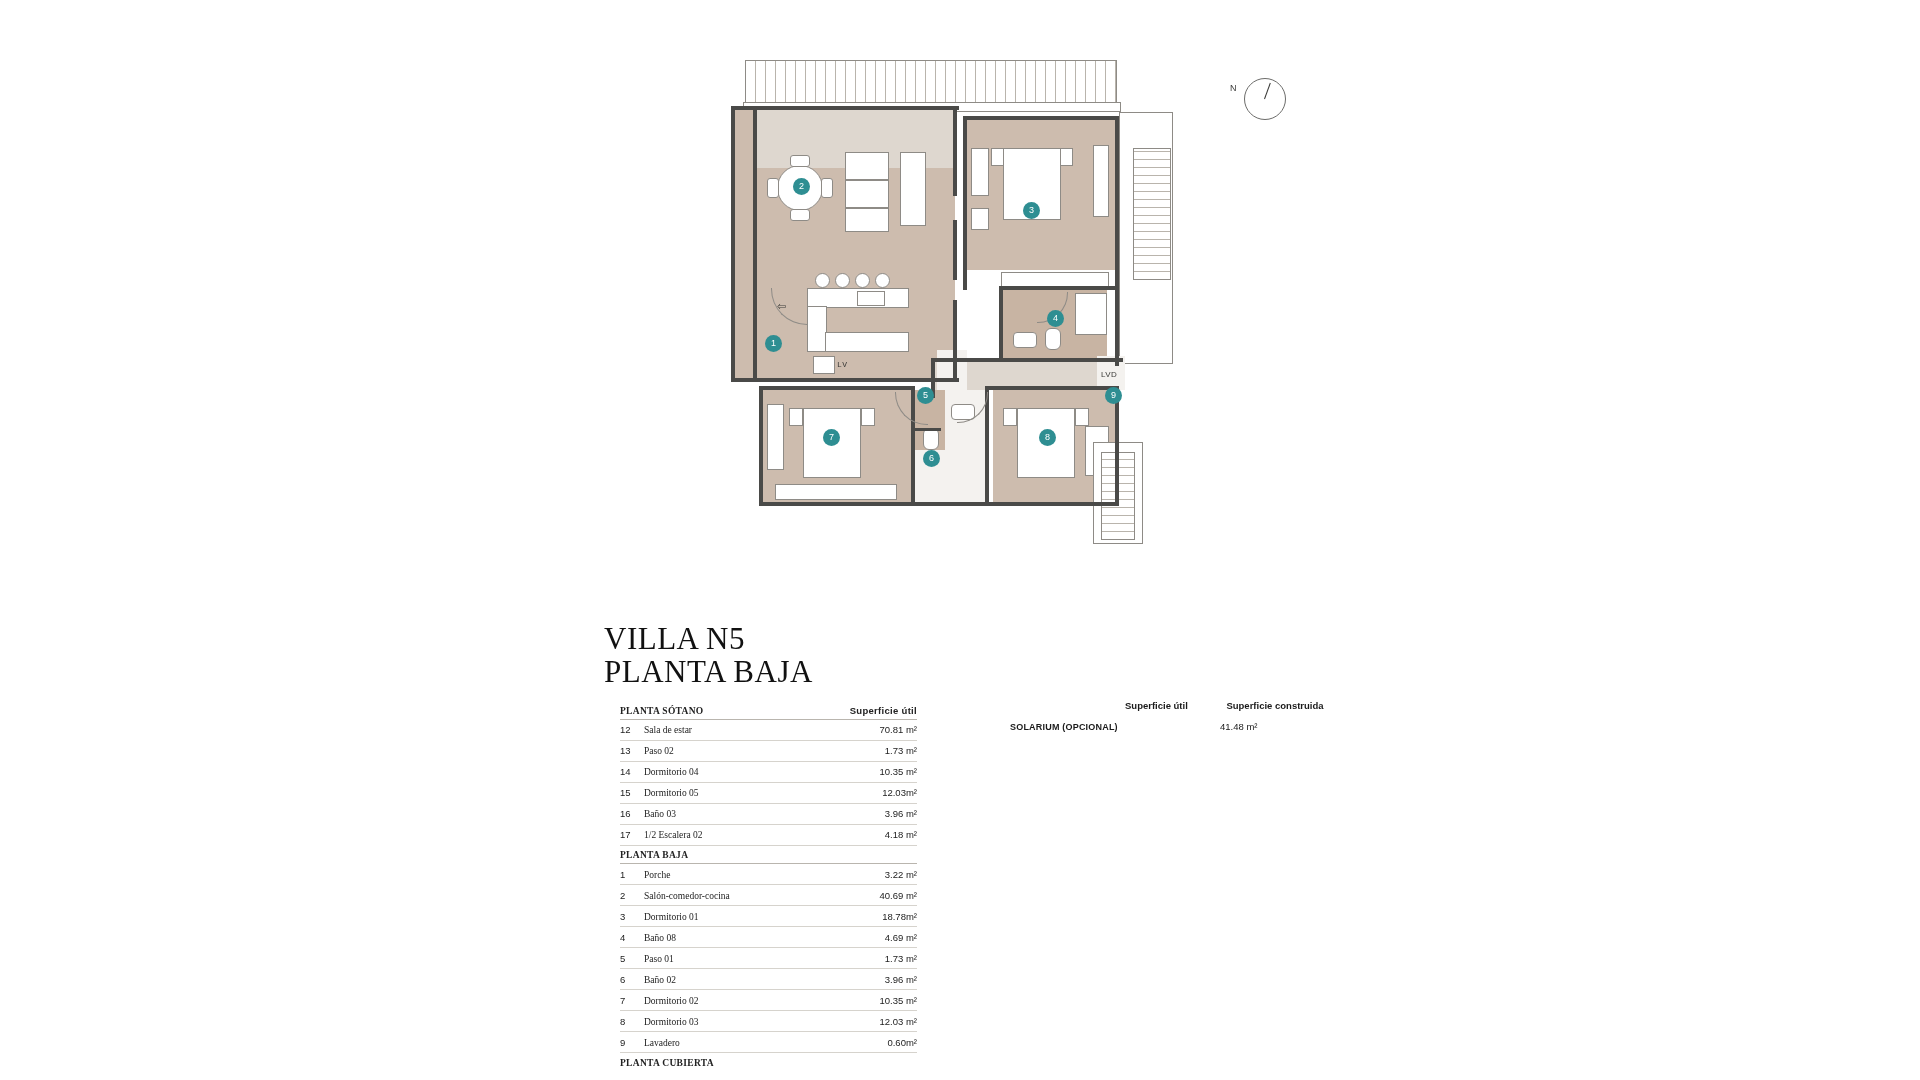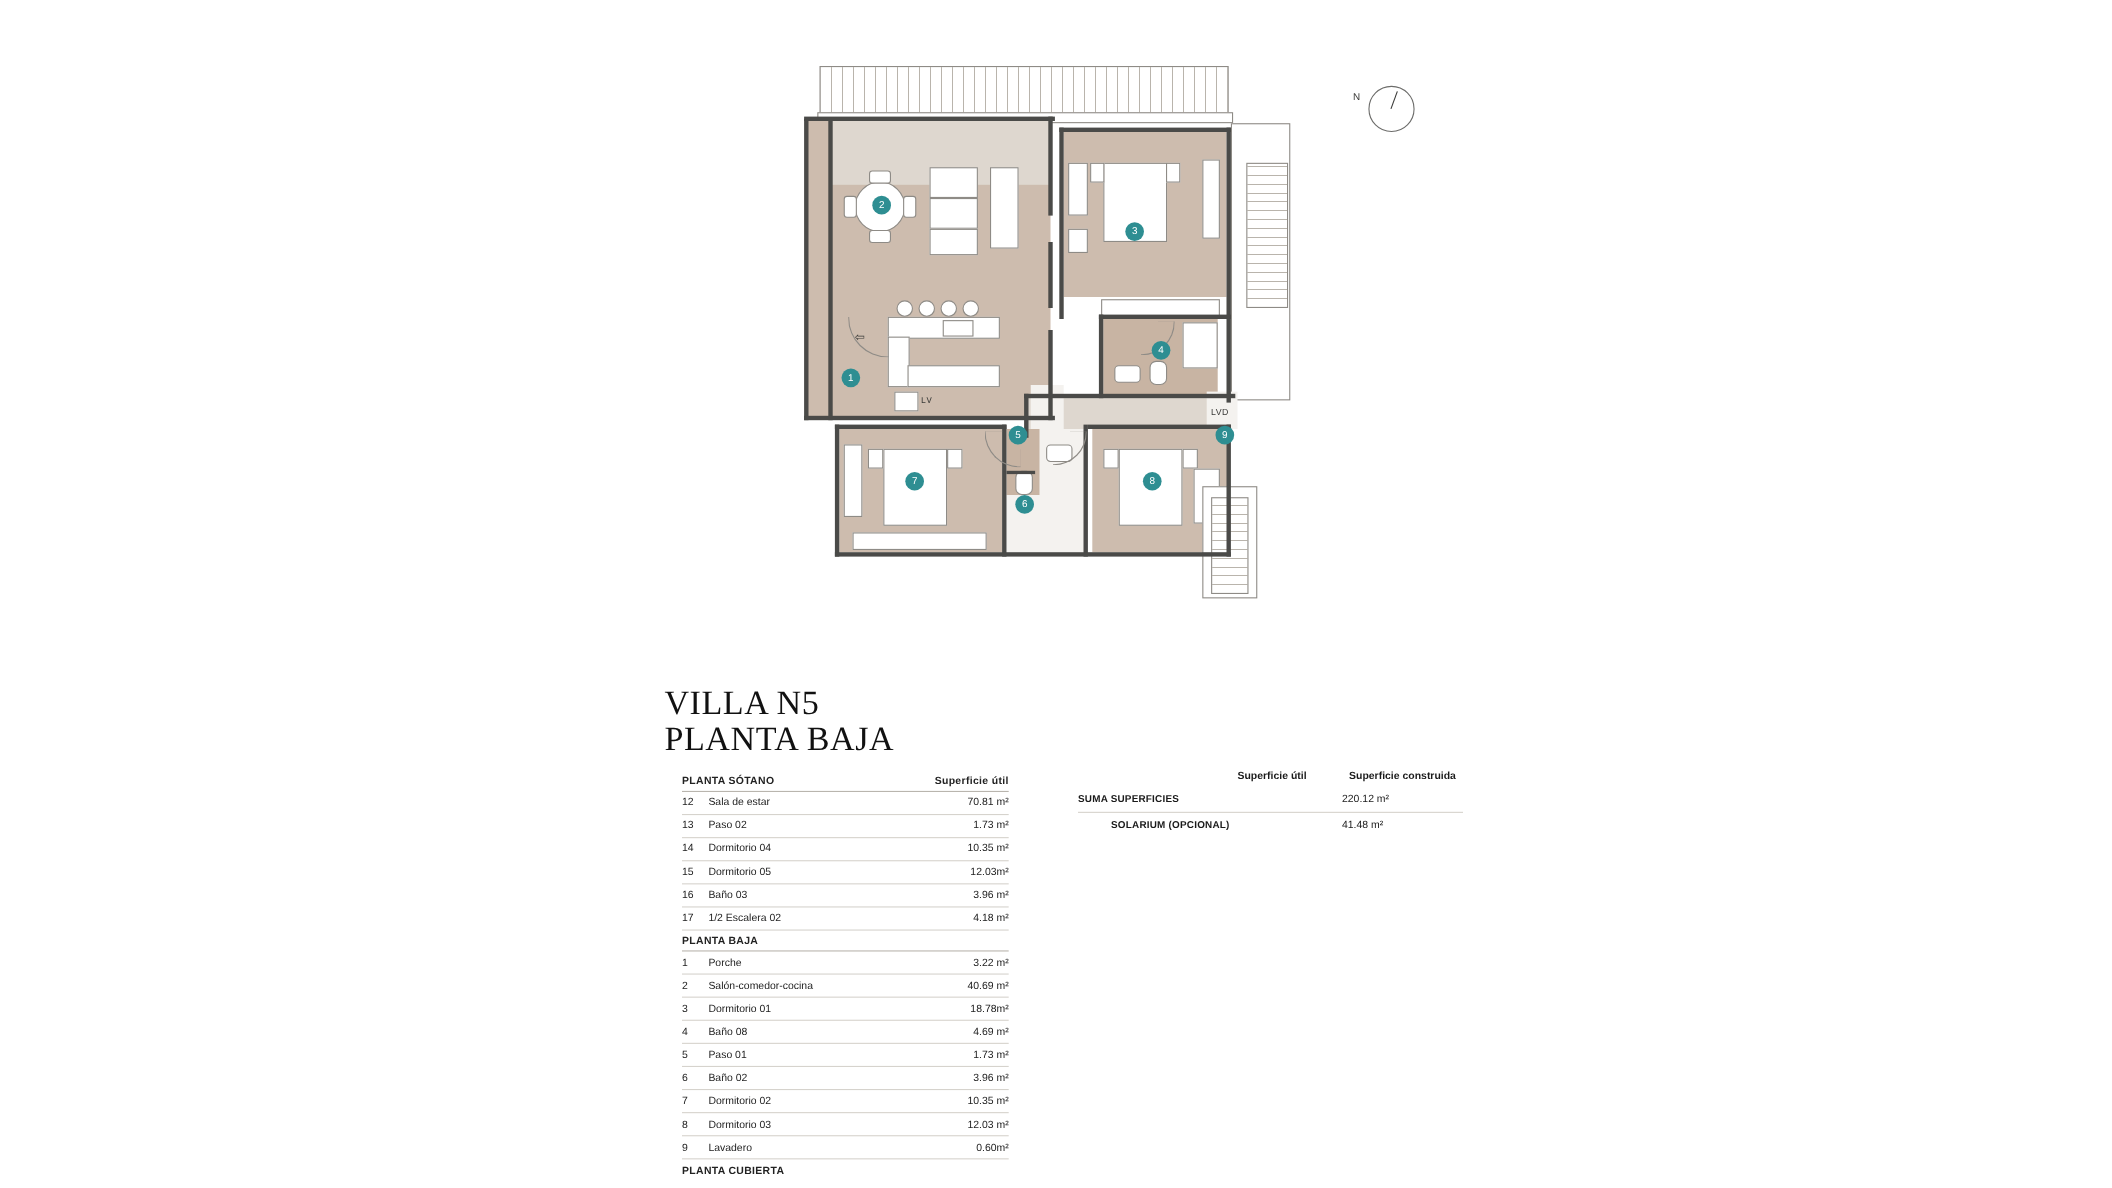--- a/index.html
+++ b/index.html
@@ -157,20 +157,21 @@
     padding-bottom: 3px;
   }
   .row .num {
     width: 24px;
     flex: none;
     color: #222;
   }
   .row .name {
     flex: 1 1 auto;
     color: #222;
+    font-family: Liberation Serif, serif;
   }
   .row .val {
     flex: none;
     text-align: right;
     color: #222;
     white-space: nowrap;
   }
   .colhead {
     display: flex;
     justify-content: flex-end;
@@ -422,25 +423,20 @@
       <div class="name hdr">PLANTA CUBIERTA</div>
     </div>
   </div>
 
   <div class="table-right">
     <div class="colhead">
       <div class="c1">Superficie útil</div>
       <div class="c2">Superficie construida</div>
     </div>
 
-    <div class="rrow">
-      <div class="label">SUMA SUPERFICIES</div>
-      <div class="v1"></div>
-      <div class="v2">220.12 m²</div>
-    </div>
     <div class="rrow" style="border-bottom:none;margin-left:30px;">
       <div class="label">SOLARIUM (OPCIONAL)</div>
       <div class="v1"></div>
       <div class="v2">41.48 m²</div>
     </div>
   </div>
 
 </div>
 
 </body></html>

